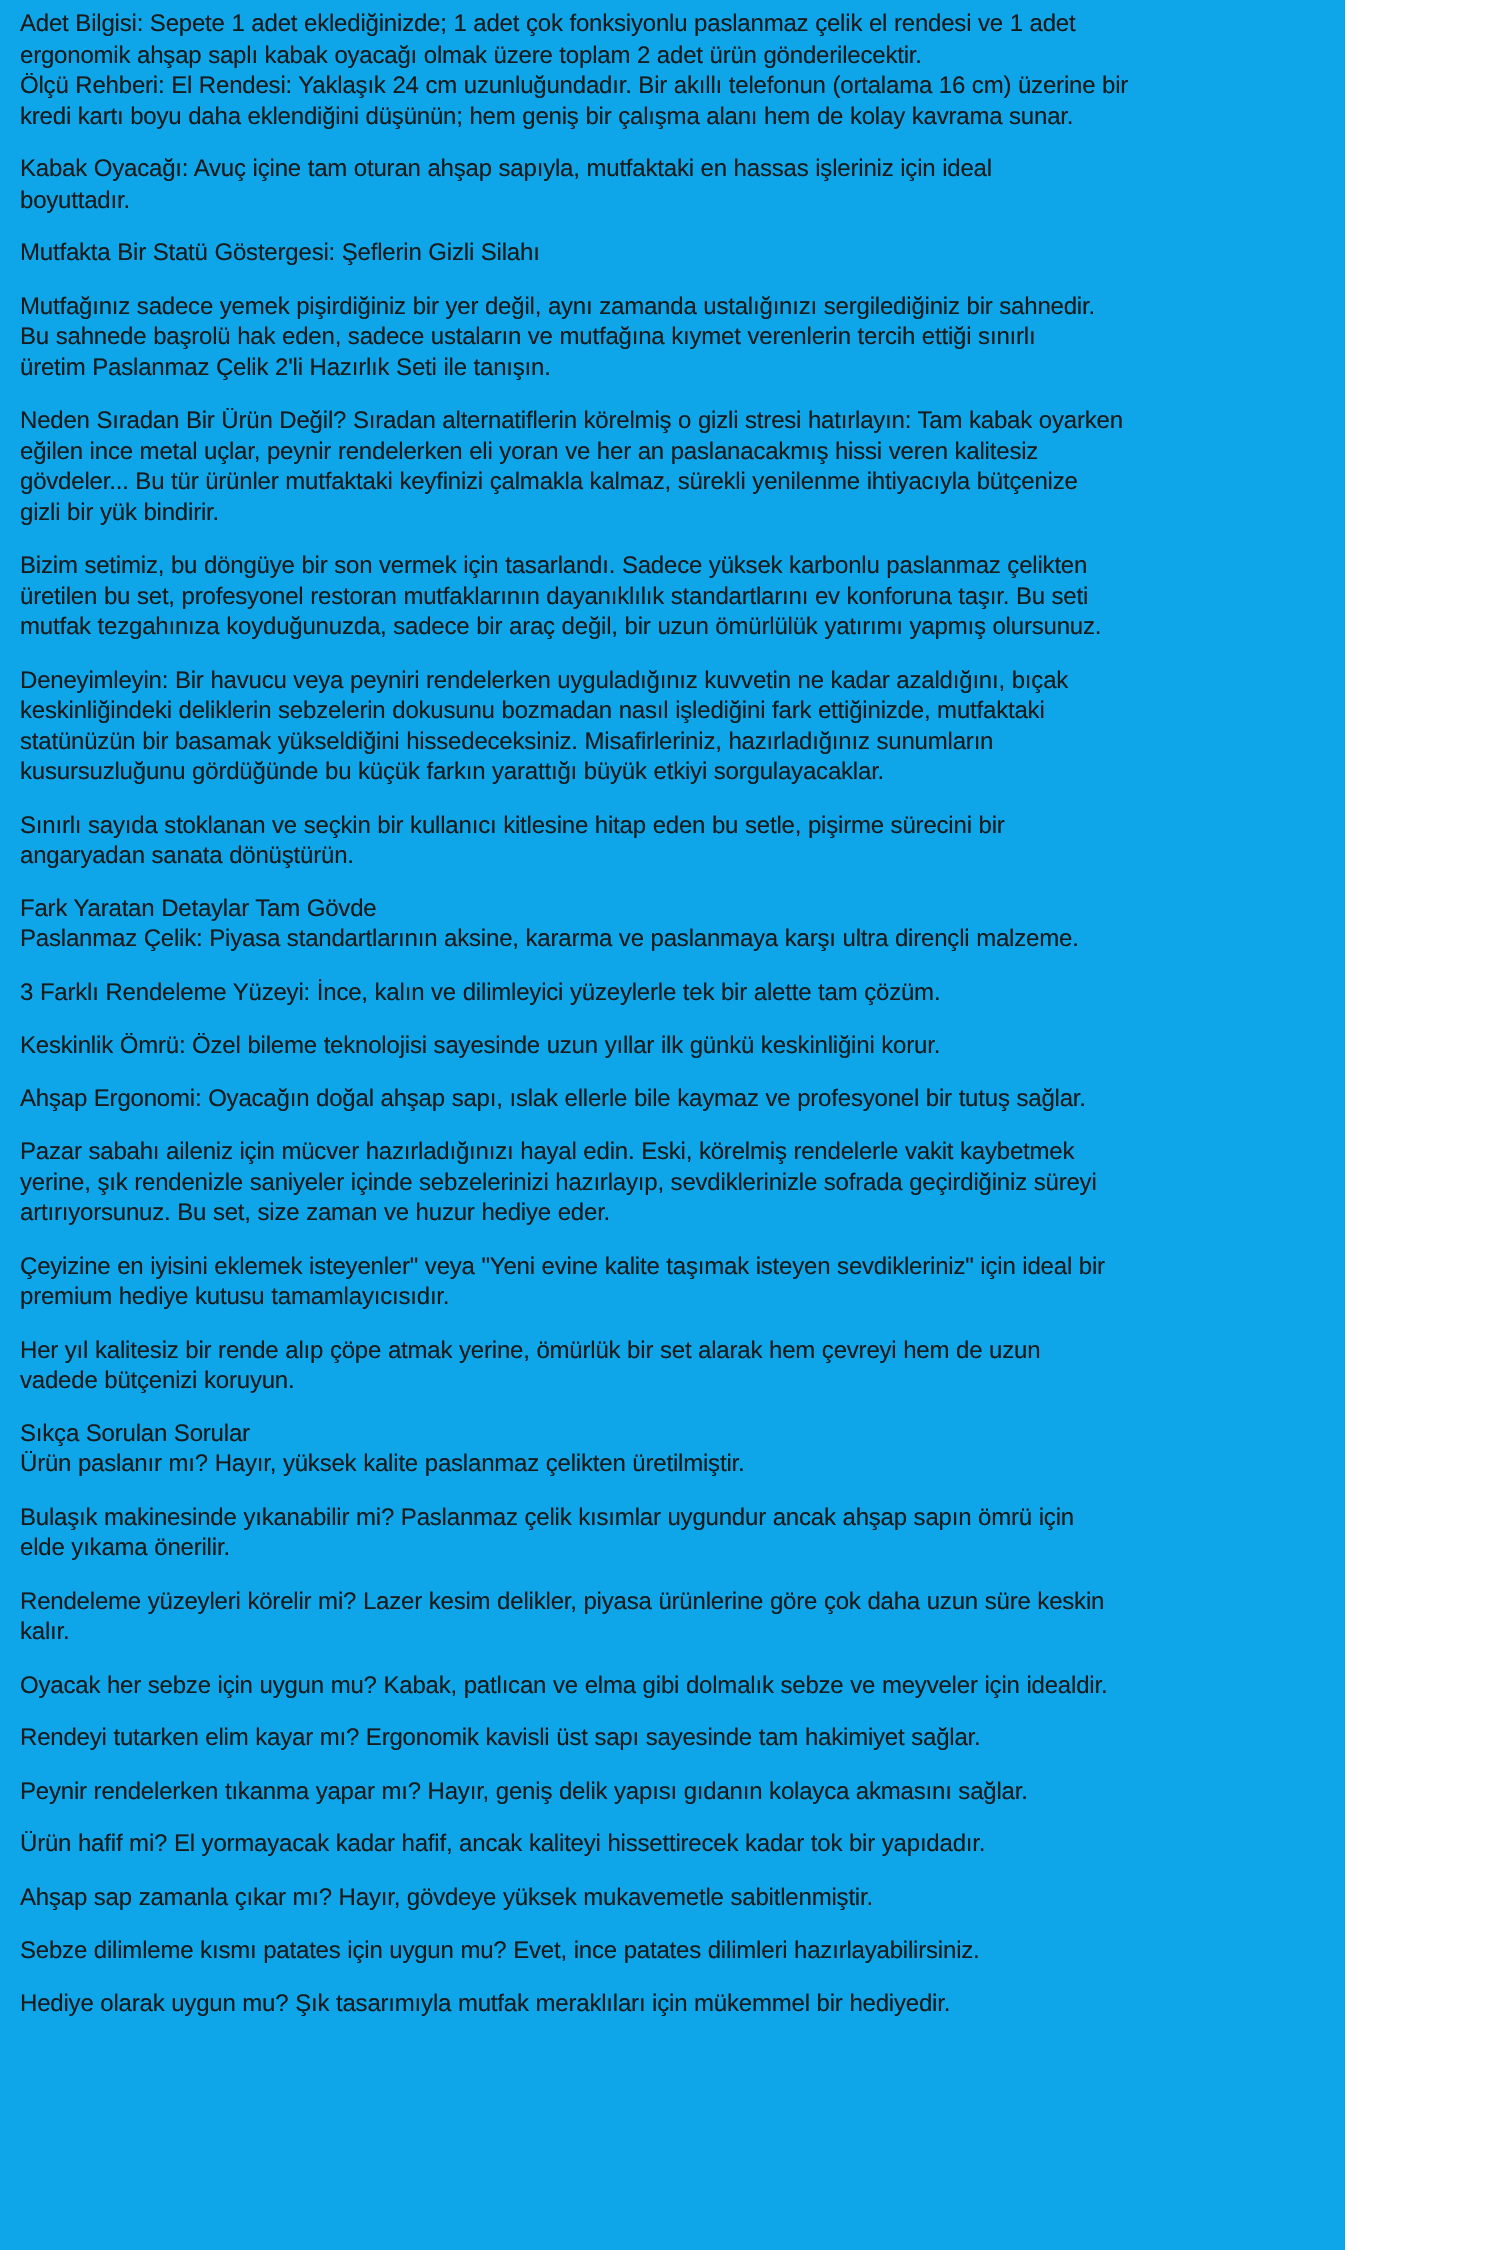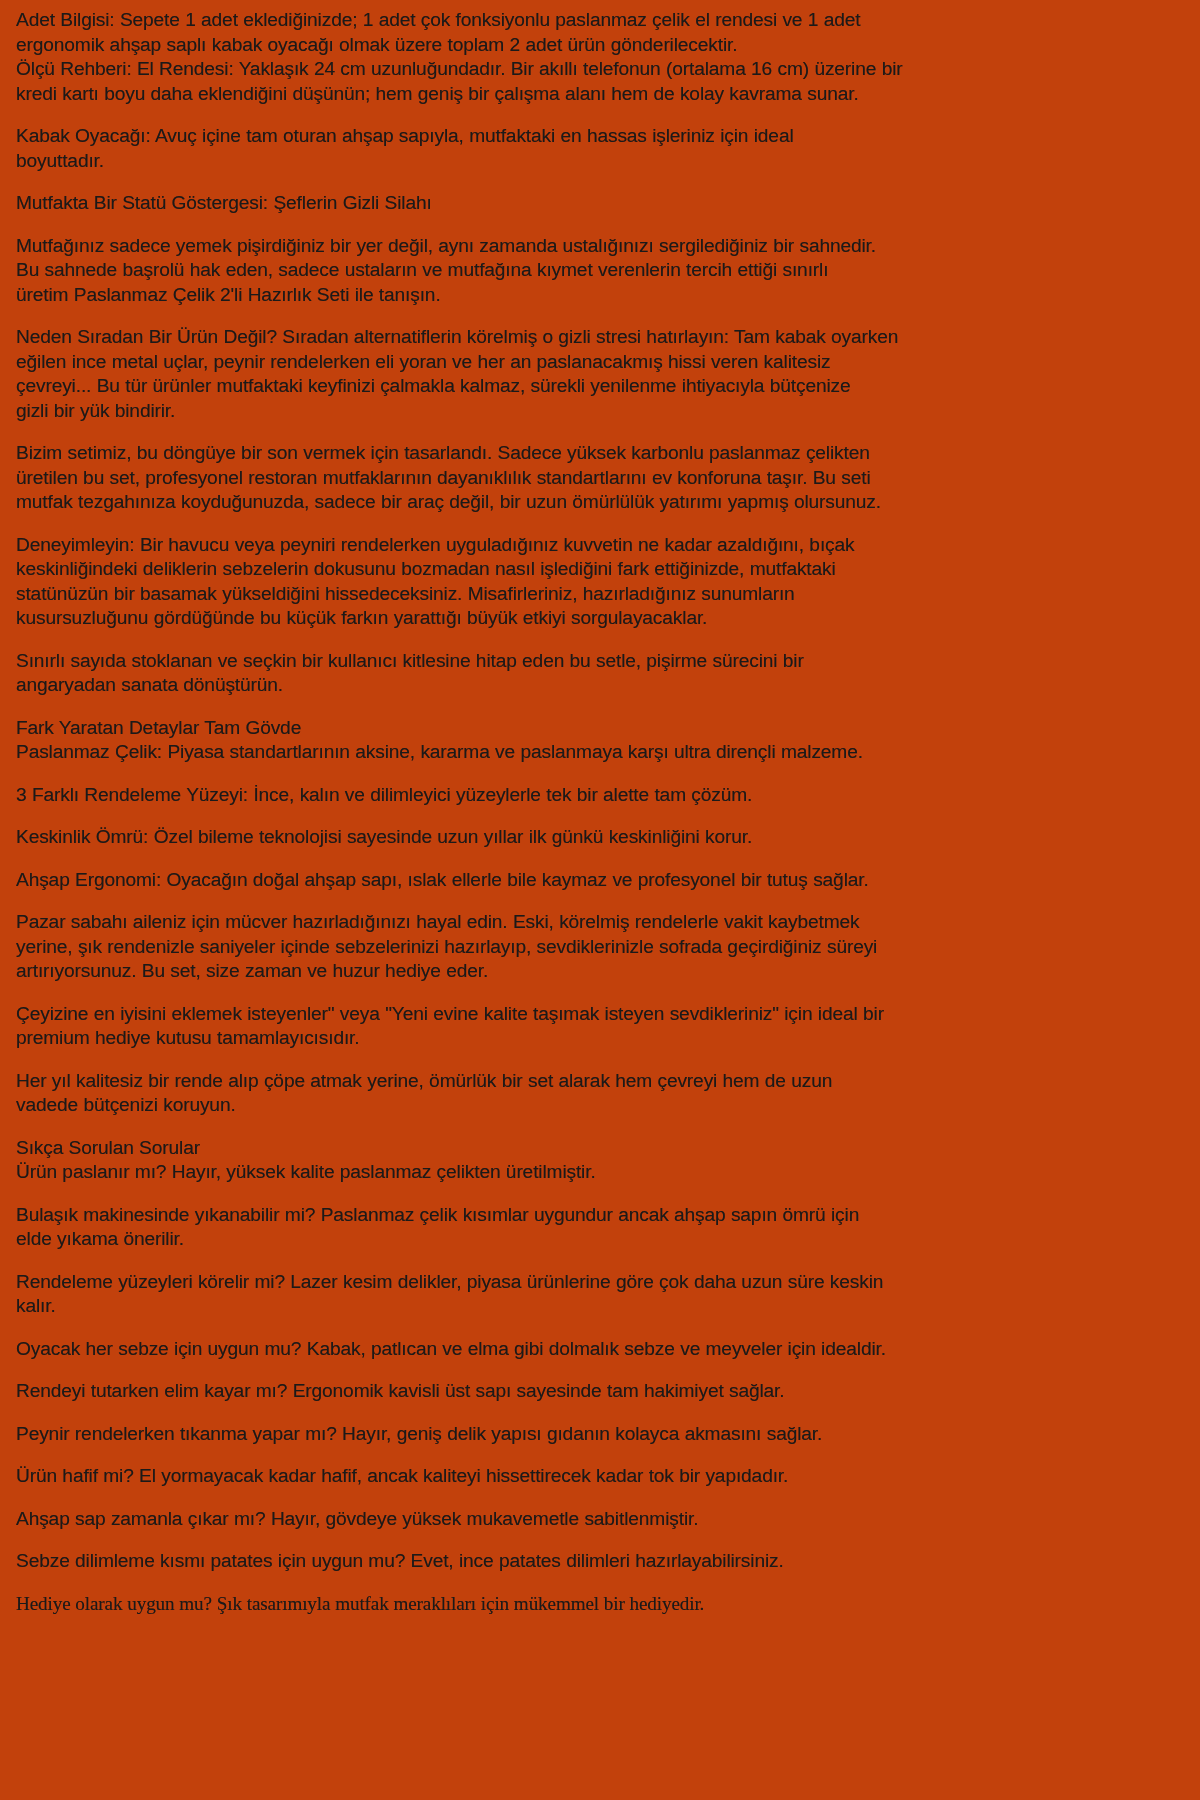--- a/index.html
+++ b/index.html
@@ -10,30 +10,30 @@
   }
   body {
     width: 1200px;
     min-height: 1800px;
     font-family: "Liberation Sans", "DejaVu Sans", sans-serif;
     color: #1b1b1b;
     -webkit-font-smoothing: antialiased;
   }
   #doc {
     box-sizing: border-box;
-    width: 1200px;
+    width: 1076px;
     min-height: 1800px;
     padding: 8px 18px 20px 16px;
-    background: #c2410c;
+    background: #0ea5e9;
   }
   .block {
     margin: 0 0 18px 0;
     max-width: 1030px;
   }
-  .block:last-child { margin-bottom: 0; font-family: Liberation Serif, serif; }
+  .block:last-child { margin-bottom: 0; }
   .line {
     font-size: 19.2px;
     line-height: 24.5px;
     letter-spacing: -0.15px;
     color: #1a1a1a;
     margin: 0;
     text-align: left;
     word-spacing: 0.2px;
     text-shadow: 0 0 0.35px rgba(0,0,0,0.35);
     font-weight: 400;
@@ -61,21 +61,21 @@
       <p class="line">Mutfakta Bir Statü Göstergesi: Şeflerin Gizli Silahı</p>
     </div>
     <div class="block">
       <p class="line">Mutfağınız sadece yemek pişirdiğiniz bir yer değil, aynı zamanda ustalığınızı sergilediğiniz bir sahnedir.</p>
       <p class="line">Bu sahnede başrolü hak eden, sadece ustaların ve mutfağına kıymet verenlerin tercih ettiği sınırlı</p>
       <p class="line">üretim Paslanmaz Çelik 2'li Hazırlık Seti ile tanışın.</p>
     </div>
     <div class="block">
       <p class="line">Neden Sıradan Bir Ürün Değil? Sıradan alternatiflerin körelmiş o gizli stresi hatırlayın: Tam kabak oyarken</p>
       <p class="line">eğilen ince metal uçlar, peynir rendelerken eli yoran ve her an paslanacakmış hissi veren kalitesiz</p>
-      <p class="line">çevreyi... Bu tür ürünler mutfaktaki keyfinizi çalmakla kalmaz, sürekli yenilenme ihtiyacıyla bütçenize</p>
+      <p class="line">gövdeler... Bu tür ürünler mutfaktaki keyfinizi çalmakla kalmaz, sürekli yenilenme ihtiyacıyla bütçenize</p>
       <p class="line">gizli bir yük bindirir.</p>
     </div>
     <div class="block">
       <p class="line">Bizim setimiz, bu döngüye bir son vermek için tasarlandı. Sadece yüksek karbonlu paslanmaz çelikten</p>
       <p class="line">üretilen bu set, profesyonel restoran mutfaklarının dayanıklılık standartlarını ev konforuna taşır. Bu seti</p>
       <p class="line">mutfak tezgahınıza koyduğunuzda, sadece bir araç değil, bir uzun ömürlülük yatırımı yapmış olursunuz.</p>
     </div>
     <div class="block">
       <p class="line">Deneyimleyin: Bir havucu veya peyniri rendelerken uyguladığınız kuvvetin ne kadar azaldığını, bıçak</p>
       <p class="line">keskinliğindeki deliklerin sebzelerin dokusunu bozmadan nasıl işlediğini fark ettiğinizde, mutfaktaki</p>

